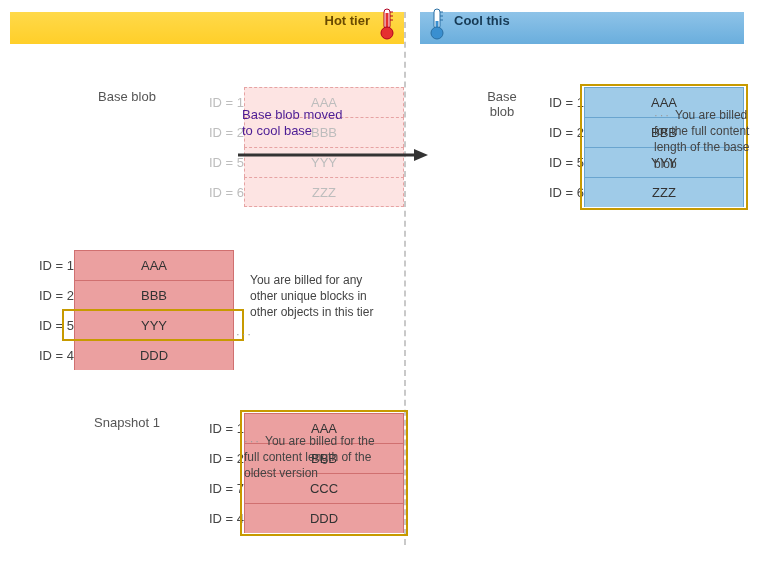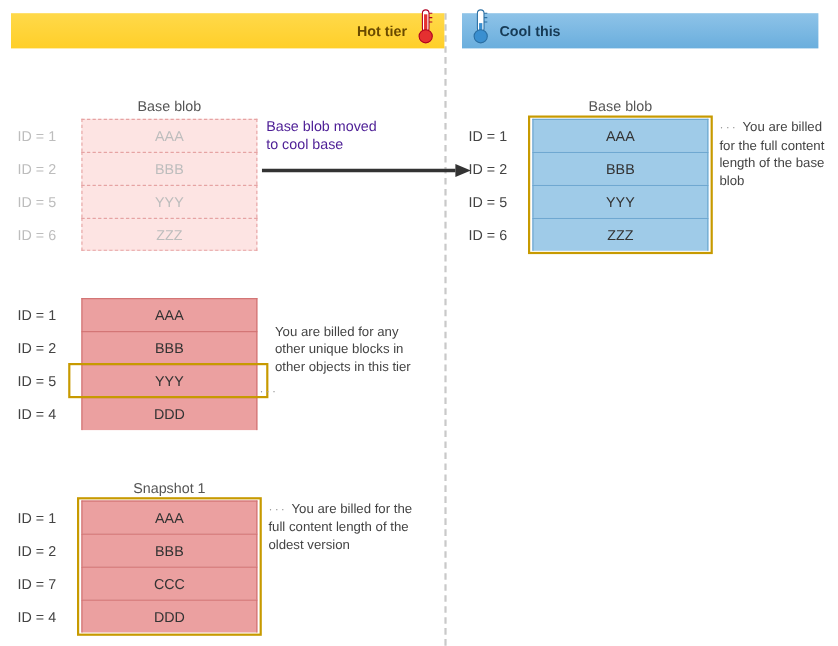--- a/index.html
+++ b/index.html
@@ -19,21 +19,21 @@
     position: relative;
   }
   .tier {
     position: relative;
   }
   .tier.hot { width: 394px; }
   .tier.cool { width: 338px; padding-left: 14px; }
   .tier-header {
     height: 22px;
     display: flex;
-    align-items: center;
+    align-items: flex-end;
     padding: 16px 8px;
     font-weight: 700;
     font-size: 13px;
     position: relative;
     margin-bottom: 6px;
   }
   .tier.hot .tier-header {
     background: linear-gradient(#ffd94a,#ffcf29);
     color: #6a4a00;
     justify-content: flex-end;
@@ -51,41 +51,41 @@
     height: 34px;
   }
   .tier.hot .therm { right: 6px; }
   .tier.cool .therm { left: 6px; }
   .divider {
     width: 0;
     border-left: 2px dashed #c9c9c9;
   }
   .block {
     display: flex;
-    flex-direction: column;
+    flex-direction: row;
     margin-bottom: 12px;
     position: relative;
     margin-top: 43px;
   }
   .block-title {
     text-align: center;
     font-size: 13px;
     color: #555;
     margin: 2px 0 4px 64px;
     width: 160px;
   }
   .rows { position: relative; }
   .row {
     display: flex;
     align-items: center;
     height: 30px;
   }
   .row .id {
     width: 64px;
-    text-align: left;
+    text-align: right;
     padding-left: 6px;
     font-size: 13px;
     color: #444;
   }
   .row .cell {
     width: 160px;
     height: 30px;
     text-align: center;
     line-height: 30px;
     font-size: 13px;

